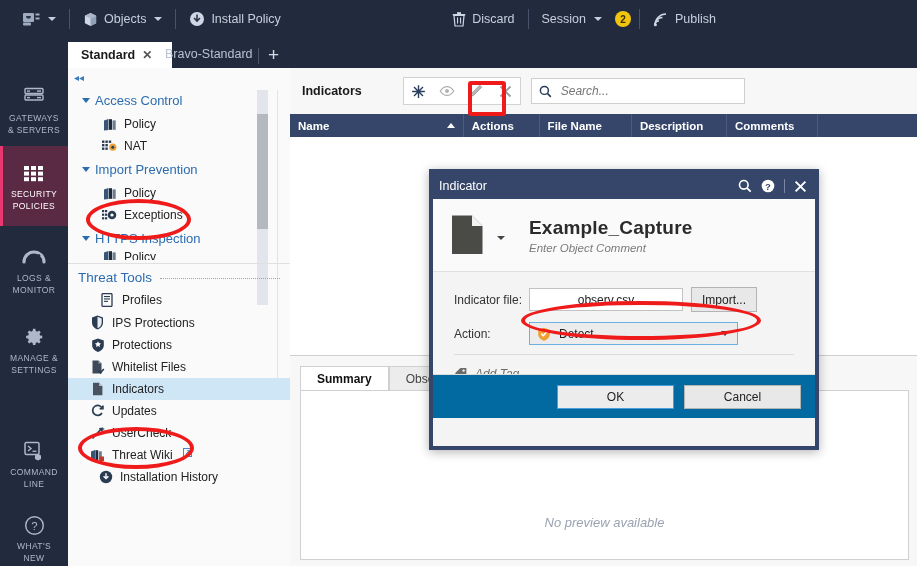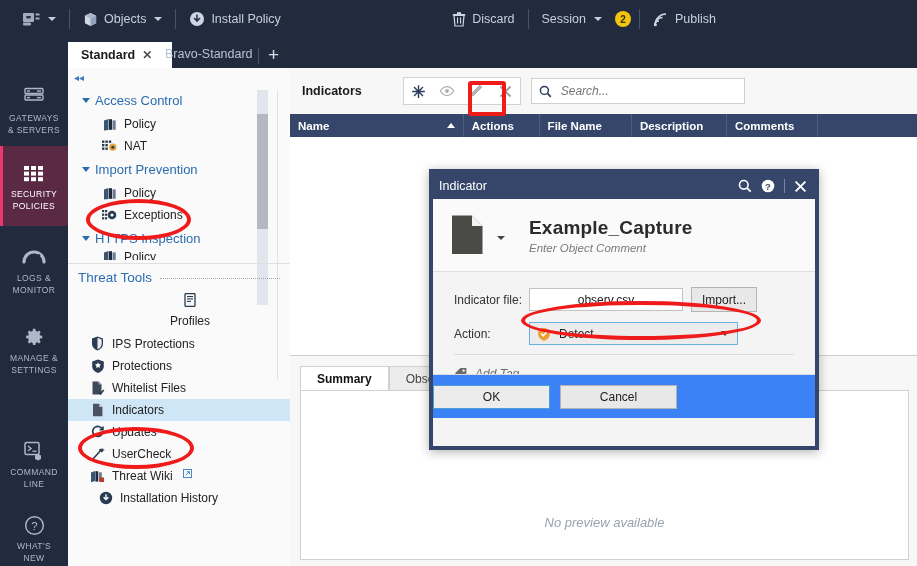--- a/index.html
+++ b/index.html
@@ -197,22 +197,22 @@
     position:absolute; right:8px; top:8px;
     width:0;height:0;border-left:4px solid transparent;border-right:4px solid transparent;border-top:5px solid #333;
   }
   .dlg-hr { margin: 6px 21px 0 21px; border-top:1px solid #dcdcdc; }
   .add-tag {
     display:flex; align-items:center; gap:7px; padding-left:21px; margin-top:12px;
     color:#6b6b6b; font-size:12px; font-style:italic;
   }
   .dlg-footer {
     position:absolute; left:0; bottom:0; width:100%; height:44px;
-    background:#3b82f6; border-top:1px solid #dcdcdc;
-    display:flex; align-items:center; gap:10px; padding-right:8px;
+    background:#0369a1; border-top:1px solid #dcdcdc;
+    display:flex; align-items:center; justify-content:flex-end; gap:10px; padding-right:14px;
     box-sizing:border-box;
   }
   .foot-btn { width:95px; height:22px; }
 
   
   .annot { position:absolute; border:4px solid #ef1b1b; pointer-events:none; }
   .annot-ellipse { border-radius:50%; }
   #an-tool   { left:468px; top:81px;  width:30px; height:27px; border-radius:3px; }
   #an-policy { left:86px;  top:199px; width:97px;  height:33px; }
   #an-indic  { left:78px;  top:427px; width:108px; height:34px; }
@@ -491,21 +491,21 @@
           </svg>
         </span>
         <span>Policy</span>
       </div>
 
       <div class="section-head">
         <span>Threat Tools</span>
         <span class="dotline"></span>
       </div>
 
-      <div class="tree-leaf" style="padding-left:22px;flex-direction:column;">
+      <div class="tree-leaf" style="padding-left:32px;">
         <span class="ticon">
           <svg class="icon-svg" width="13" height="14" viewBox="0 0 13 14">
             <rect x="1" y="0.6" width="10" height="12.8" rx="1" fill="none" stroke="#2a3c52" stroke-width="1.3"></rect>
             <rect x="3" y="3" width="6" height="1.1" fill="#2a3c52"></rect>
             <rect x="3" y="5.4" width="6" height="1.1" fill="#2a3c52"></rect>
             <rect x="3" y="7.8" width="4" height="1.1" fill="#2a3c52"></rect>
           </svg>
         </span>
         <span>Profiles</span>
       </div>

